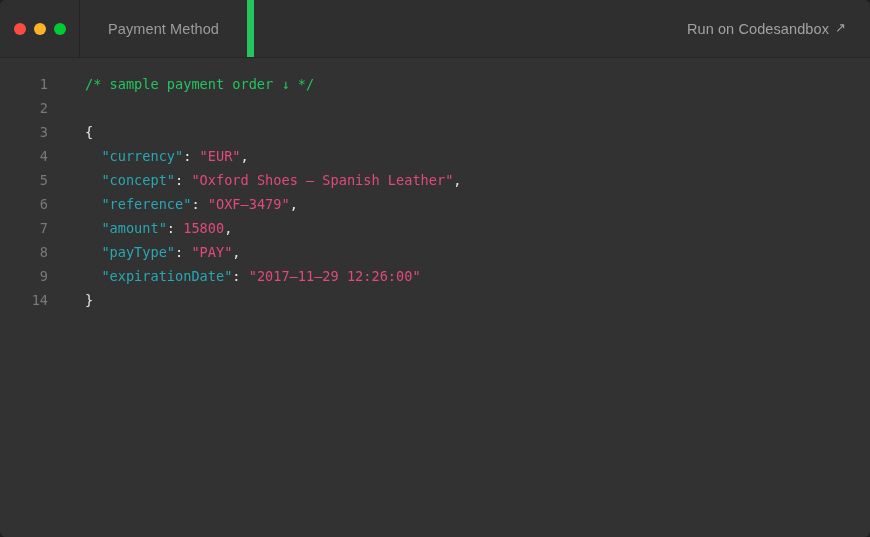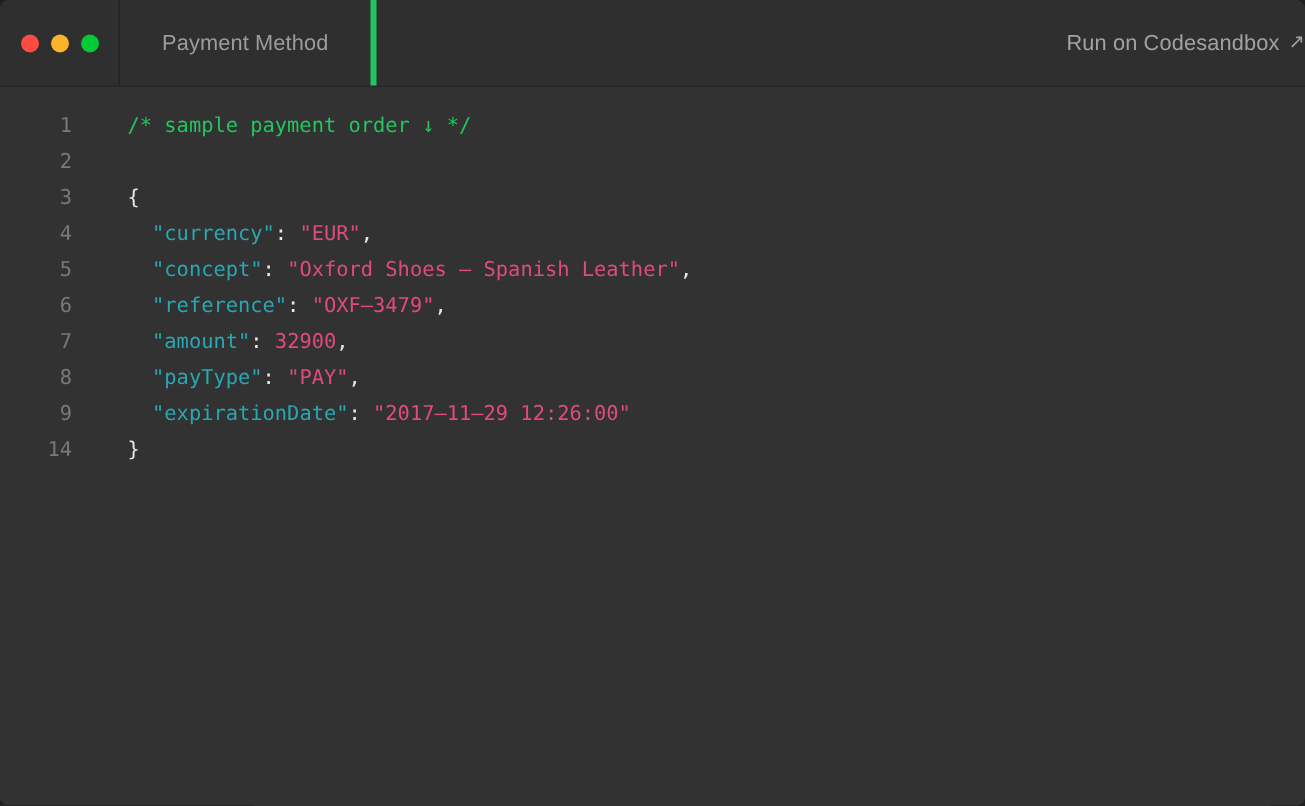--- a/index.html
+++ b/index.html
@@ -62,38 +62,39 @@
     display: flex;
     align-items: stretch;
   }
   .tab {
     display: flex;
     align-items: center;
     justify-content: center;
     padding: 0 28px;
     font-size: 14.5px;
     color: #9c9c9c;
-    border-right: 4px solid #22c55e;
+    border-right: 7px solid #22c55e;
     box-sizing: border-box;
     white-space: nowrap;
     letter-spacing: 0.1px;
     cursor: pointer;
   }
   .tab.active {
     color: #ffffff;
     font-weight: bold;
     border-right: none;
   }
 
   .titlebar-spacer { flex: 1 1 auto; }
 
   .run-link {
     display: flex;
     align-items: center;
     gap: 6px;
+    padding-right: 24px;
     font-size: 14.5px;
     color: #a2a2a2;
     white-space: nowrap;
     cursor: pointer;
     letter-spacing: 0.1px;
   }
   .run-link .ext-arrow {
     font-size: 13px;
     line-height: 1;
     position: relative;
@@ -189,21 +190,21 @@
           <tr>
             <td class="gutter">5</td>
             <td class="code"><span class="tok-punct">  </span><span class="tok-key">"concept"</span><span class="tok-punct">: </span><span class="tok-string">"Oxford Shoes – Spanish Leather"</span><span class="tok-punct">,</span></td>
           </tr>
           <tr>
             <td class="gutter">6</td>
             <td class="code"><span class="tok-punct">  </span><span class="tok-key">"reference"</span><span class="tok-punct">: </span><span class="tok-string">"OXF–3479"</span><span class="tok-punct">,</span></td>
           </tr>
           <tr>
             <td class="gutter">7</td>
-            <td class="code"><span class="tok-punct">  </span><span class="tok-key">"amount"</span><span class="tok-punct">: </span><span class="tok-number">32900</span><span class="tok-punct">,</span></td>
+            <td class="code"><span class="tok-punct">  </span><span class="tok-key">"amount"</span><span class="tok-punct">: </span><span class="tok-number">15800</span><span class="tok-punct">,</span></td>
           </tr>
           <tr>
             <td class="gutter">8</td>
             <td class="code"><span class="tok-punct">  </span><span class="tok-key">"payType"</span><span class="tok-punct">: </span><span class="tok-string">"PAY"</span><span class="tok-punct">,</span></td>
           </tr>
           <tr>
             <td class="gutter">9</td>
             <td class="code"><span class="tok-punct">  </span><span class="tok-key">"expirationDate"</span><span class="tok-punct">: </span><span class="tok-string">"2017–11–29 12:26:00"</span></td>
           </tr>
           <tr>

